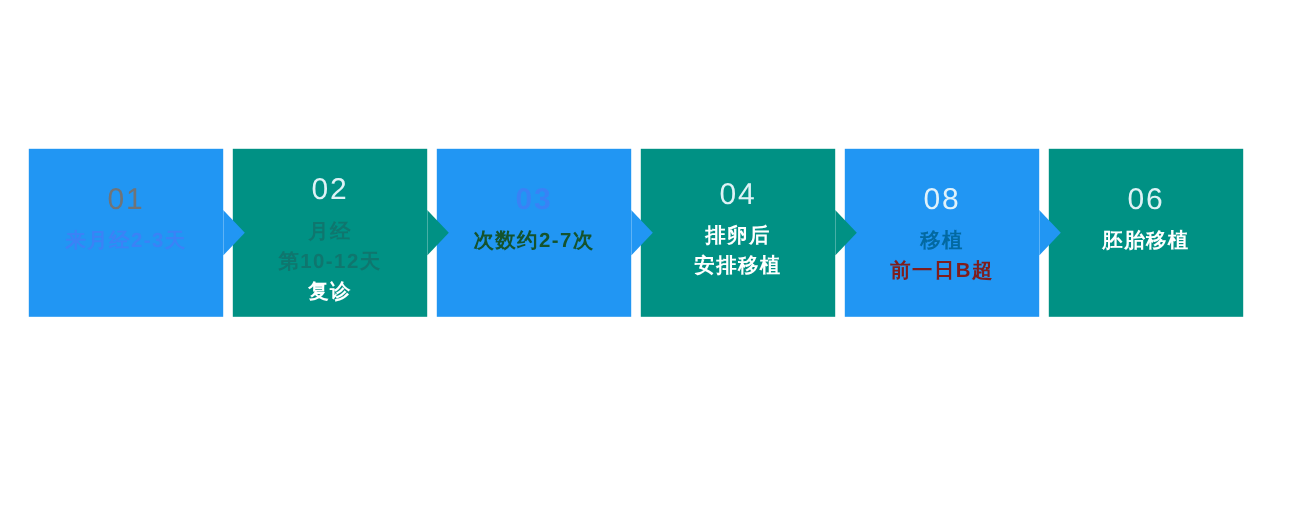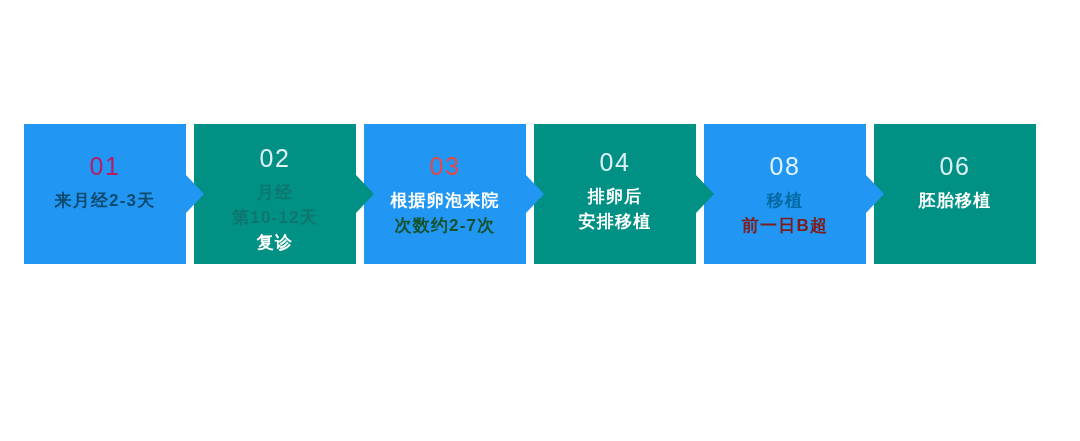--- a/index.html
+++ b/index.html
@@ -113,23 +113,23 @@
 <div id="process-flow">
 
   <div class="step blue">
     <div class="step-body" style="background: rgb(33, 150, 243);"></div>
     <div class="step-arrow">
       <svg width="22" height="38" viewBox="0 0 22 38">
         <polygon points="0,0 18,19 0,38" fill="#2196f3"></polygon>
       </svg>
     </div>
     <div class="step-content" style="padding-top: 30px;">
-      <div class="step-number" style="color: #be185d;">01</div>
-      <div class="step-lines">
-        <div class="step-line" style="color: #0c4a6e;">来月经2-3天</div>
+      <div class="step-number" style="color: #737373;">01</div>
+      <div class="step-lines">
+        <div class="step-line" style="color: #3b82f6;">来月经2-3天</div>
       </div>
     </div>
   </div>
 
   <div class="step teal">
     <div class="step-body" style="background: rgb(0, 145, 132);"></div>
     <div class="step-arrow">
       <svg width="22" height="38" viewBox="0 0 22 38">
         <polygon points="0,0 18,19 0,38" fill="#009184"></polygon>
       </svg>
@@ -145,23 +145,22 @@
   </div>
 
   <div class="step blue">
     <div class="step-body" style="background: rgb(33, 150, 243);"></div>
     <div class="step-arrow">
       <svg width="22" height="38" viewBox="0 0 22 38">
         <polygon points="0,0 18,19 0,38" fill="#2196f3"></polygon>
       </svg>
     </div>
     <div class="step-content" style="padding-top: 30px;">
-      <div class="step-number" style="color: #ef4444;">03</div>
-      <div class="step-lines">
-        <div class="step-line" style="color: rgb(255, 255, 255);">根据卵泡来院</div>
+      <div class="step-number" style="color: #3b82f6; font-weight: bold;">03</div>
+      <div class="step-lines">
         <div class="step-line" style="color: #14532d;">次数约2-7次</div>
       </div>
     </div>
   </div>
 
   <div class="step teal">
     <div class="step-body" style="background: rgb(0, 145, 132);"></div>
     <div class="step-arrow">
       <svg width="22" height="38" viewBox="0 0 22 38">
         <polygon points="0,0 18,19 0,38" fill="#009184"></polygon>

